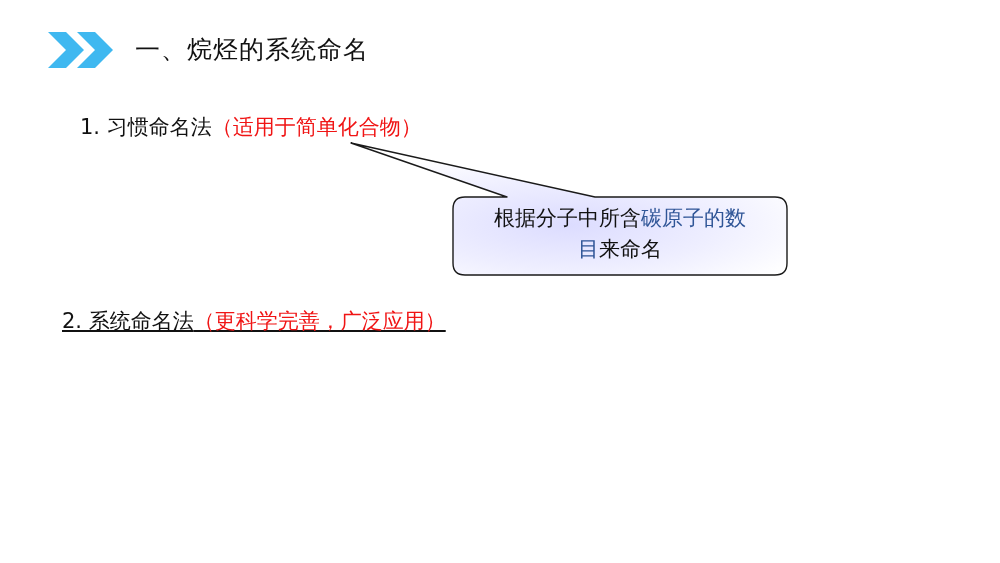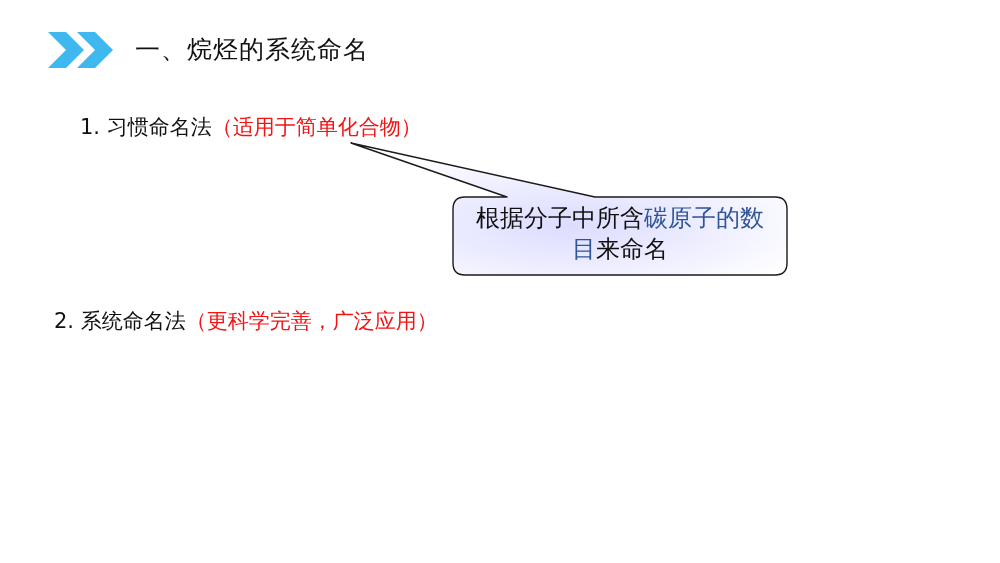--- a/index.html
+++ b/index.html
@@ -6,26 +6,26 @@
   body {
     width:1000px; height:563px; position:relative; overflow:hidden;
     background:#ffffff;
     font-family:"DejaVu Sans","Liberation Sans",sans-serif;
     color:#111;
   }
   .chevrons { position:absolute; left:47px; top:31px; width:68px; height:38px; }
   .title { position:absolute; left:135px; top:33px; font-size:25px; line-height:34px; color:#111; letter-spacing:1px; }
   .line { position:absolute; font-size:21px; line-height:30px; white-space:nowrap; }
   .line1 { left:64px; top:112px;margin-left:16px; }
-  .line2 { left:54px; top:306px; }
+  .line2 { left:62px; top:306px;text-decoration:underline; }
   .red { color:#f01414; }
   .callout-svg { position:absolute; left:0; top:0; width:1000px; height:563px; pointer-events:none; }
   .callout-text {
     position:absolute; left:455px; top:203px; width:330px;
-    text-align:center; font-size:24px; line-height:31px; color:#111;
+    text-align:center; font-size:21px; line-height:31px; color:#111;
   }
   .blue { color:#2f5597; }
 </style>
 </head>
 <body>
 
 <svg class="chevrons" viewBox="0 0 68 38">
   <polygon points="1,1 19,1 37,19 19,37 1,37 19,19" fill="#3fb8f0"></polygon>
   <polygon points="30,1 48,1 66,19 48,37 30,37 48,19" fill="#3fb8f0"></polygon>
 </svg>

